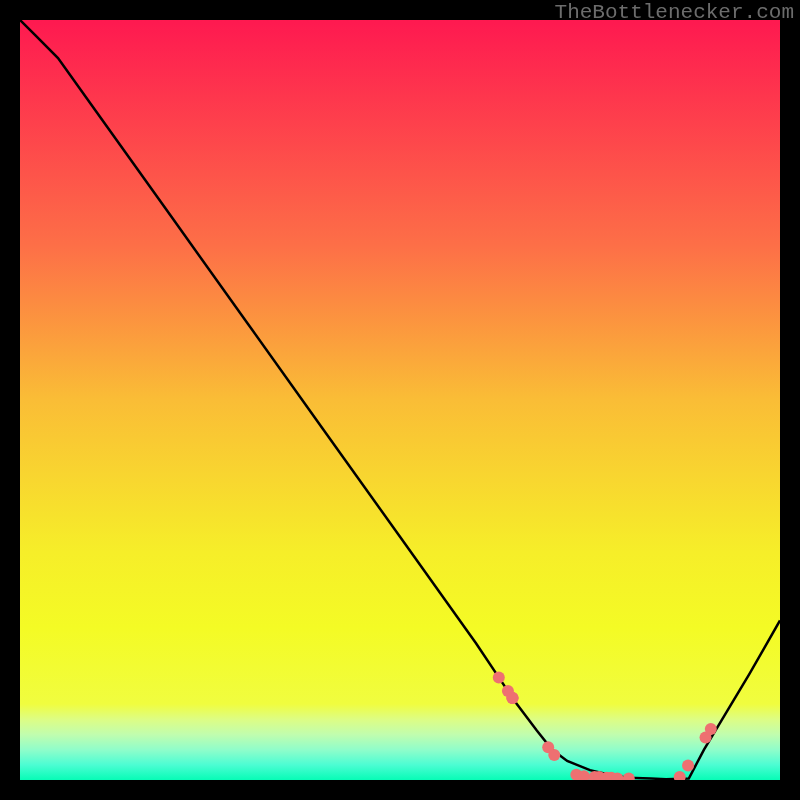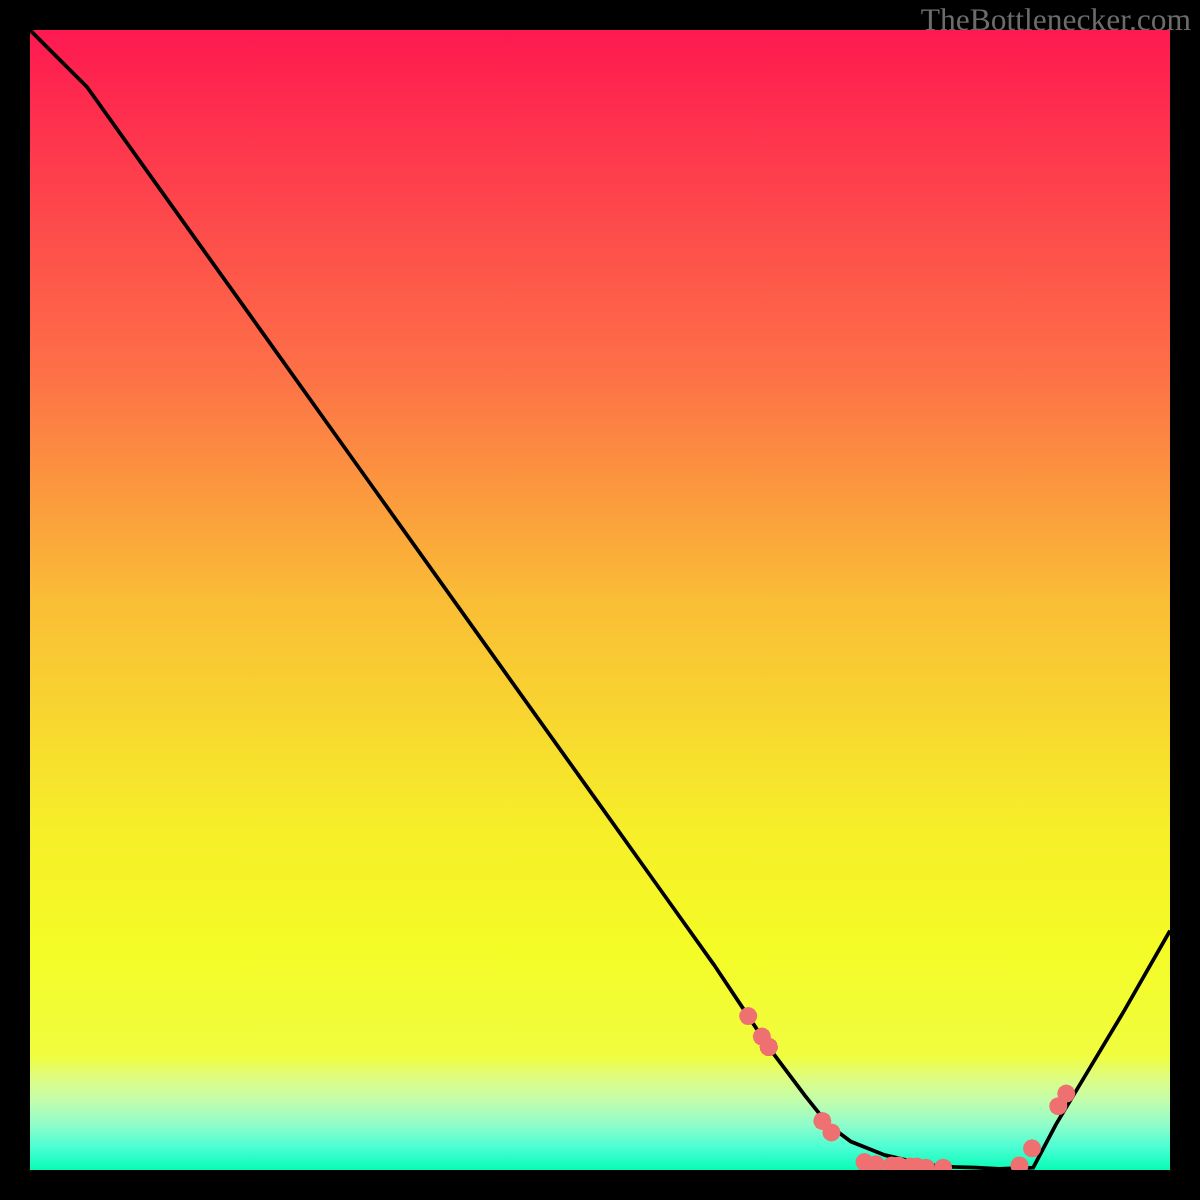--- a/index.html
+++ b/index.html
@@ -22,21 +22,21 @@
     top: 20px;
     width: 760px;
     height: 760px;
     overflow: hidden;
   }
   .attrib {
     position: absolute;
     right: 6px;
     top: 1px;
     color: #6c6c6c;
-    font-family: Liberation Serif, serif;
+    font-family: Liberation Mono, monospace;
     font-size: 21px;
     font-weight: 400;
     letter-spacing: 0px;
   }
   svg {
     display: block;
   }
 </style>
 </head>
 <body>

